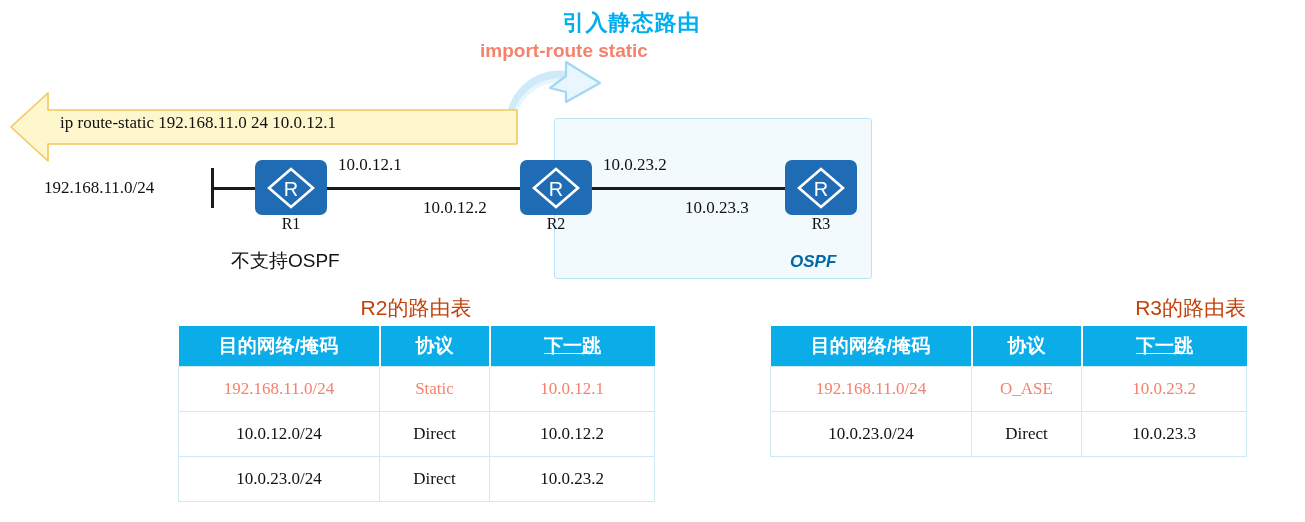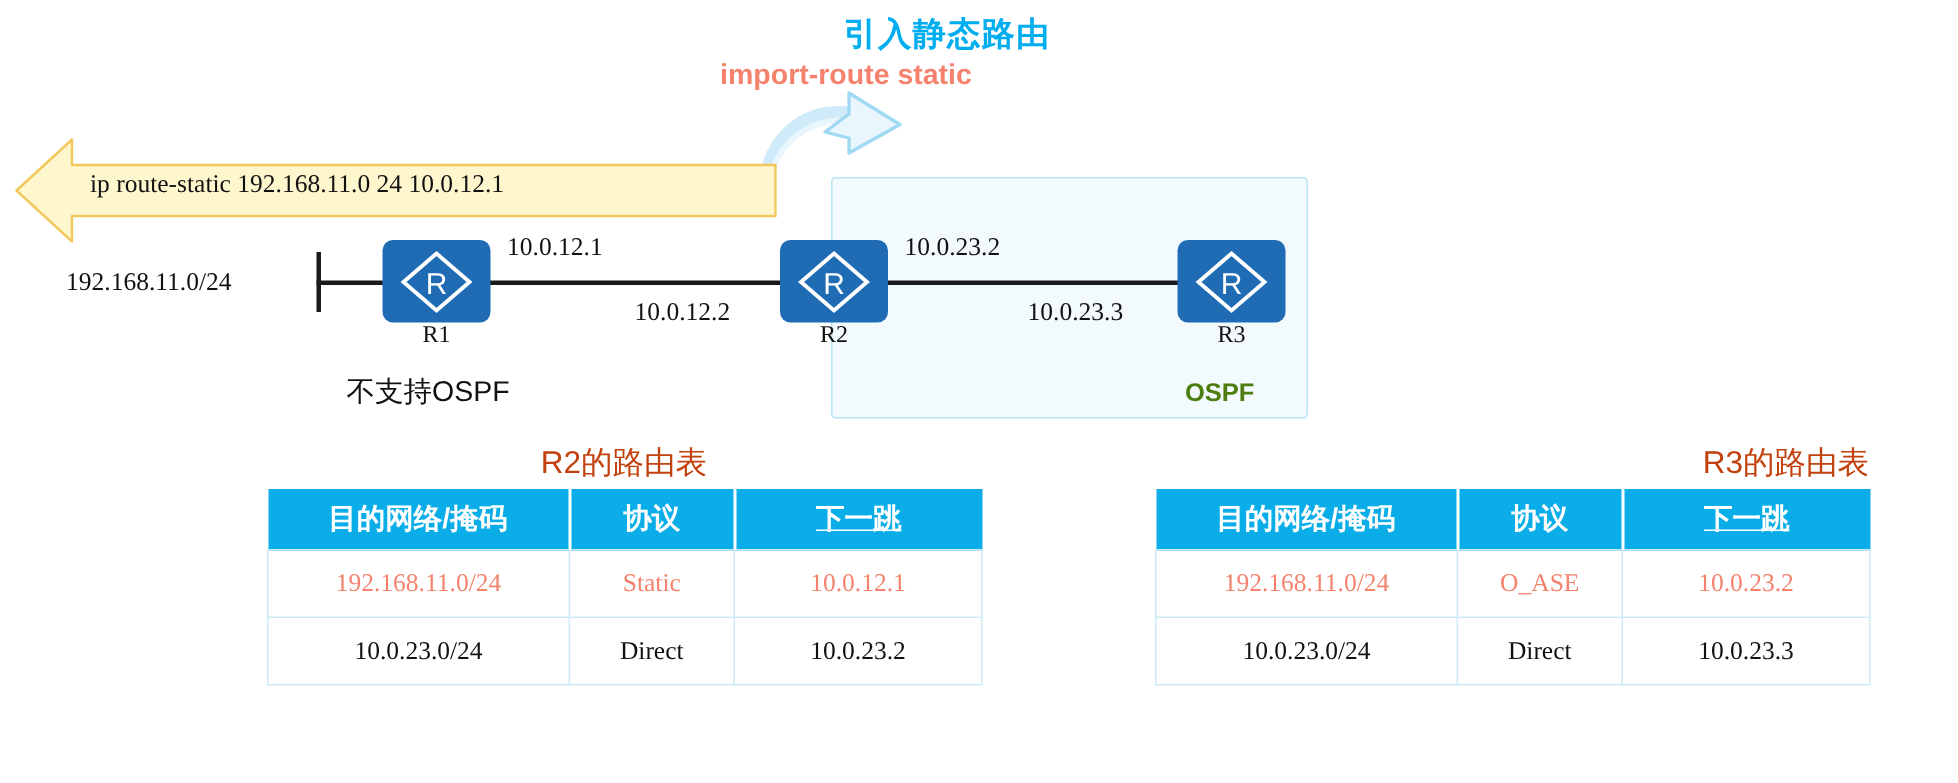--- a/index.html
+++ b/index.html
@@ -54,21 +54,22 @@
     left: 554px; top: 118px;
     width: 316px; height: 159px;
     background: #F2FAFE;
     border: 1.5px solid #B8E4F8;
     border-radius: 3px;
   }
   #ospf-label {
     left: 790px; top: 252px;
     font-size: 17px;
     font-weight: bold;
-    color: #4d7c0f;
+    color: #0369a1;
+    font-style: italic;
   }
 
   
   .link-line { background: #1a1a1a; height: 3px; }
   .seg-bar  { background: #1a1a1a; width: 3px; }
 
   
   .router {
     width: 72px; height: 55px;
     background: #1F6CB5;
@@ -216,20 +217,25 @@
         <th>下一跳</th>
       </tr>
     </thead>
     <tbody>
       <tr class="highlight">
         <td>192.168.11.0/24</td>
         <td>Static</td>
         <td>10.0.12.1</td>
       </tr>
       <tr>
+        <td>10.0.12.0/24</td>
+        <td>Direct</td>
+        <td>10.0.12.2</td>
+      </tr>
+      <tr>
         <td>10.0.23.0/24</td>
         <td>Direct</td>
         <td>10.0.23.2</td>
       </tr>
     </tbody>
   </table>
 </div>
 
 <div class="abs" style="left:770px; top:294px;">
   <div class="table-title" style="width:476px;text-align:right;">R3的路由表</div>

